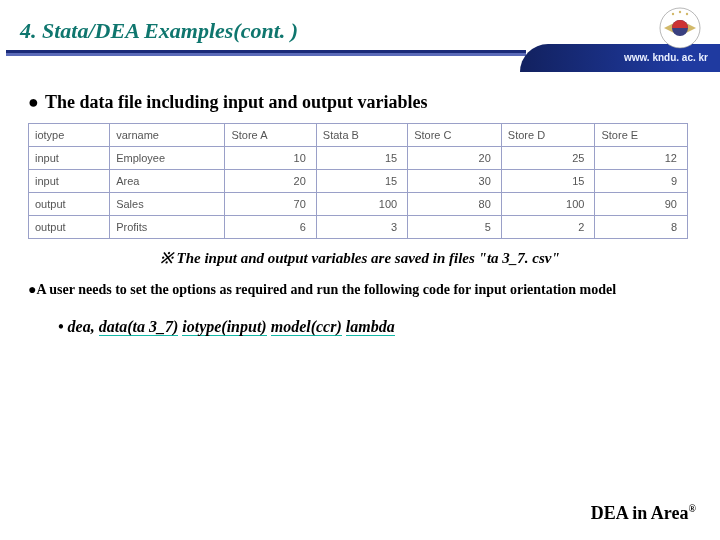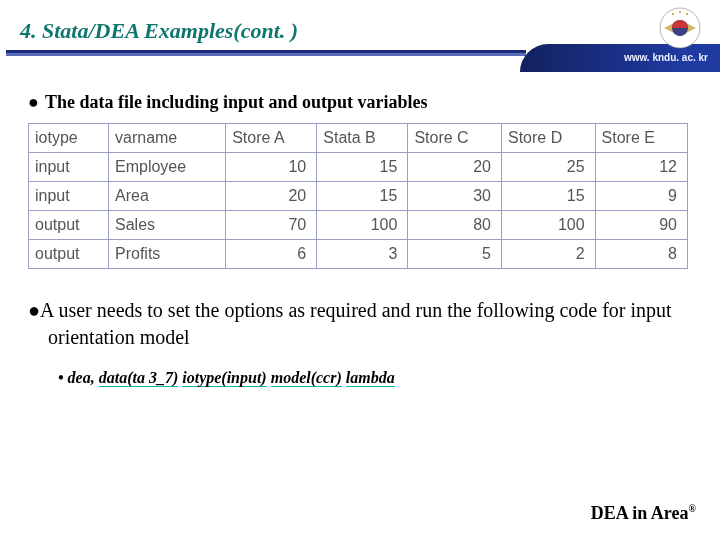--- a/index.html
+++ b/index.html
@@ -75,24 +75,24 @@
     margin-bottom: 10px;
   }
   .bullet-line .dot {
     font-size: 18px;
     margin-right: 6px;
   }
   table.data {
     border-collapse: collapse;
     width: 660px;
     font-family: Arial, sans-serif;
-    font-size: 16px;
+    font-size: 11px;
     color: #555;
     margin-top: 6px;
-    margin-bottom: 28px;
+    margin-bottom: 0;
   }
   table.data td, table.data th {
     border: 1px solid #9aa0c8;
     padding: 5px 6px;
     text-align: left;
     font-weight: normal;
     height: 18px;
   }
   table.data td.num {
     text-align: right;
@@ -100,22 +100,22 @@
   }
   .note {
     font-size: 15px;
     font-style: italic;
     font-weight: bold;
     text-align: center;
     color: #000;
     margin: 8px 0 14px 0;
   }
   .bullet-line2 {
-    font-size: 20px;
-    font-weight: normal;
+    font-size: 14px;
+    font-weight: bold;
     color: #000;
     line-height: 1.35;
     margin-bottom: 18px;
     padding-left: 20px;
     text-indent: -20px;
   }
   .code-line {
     font-size: 16px;
     font-weight: bold;
     font-style: italic;
@@ -207,20 +207,21 @@
       <td>Profits</td>
       <td class="num">6</td>
       <td class="num">3</td>
       <td class="num">5</td>
       <td class="num">2</td>
       <td class="num">8</td>
     </tr>
   </tbody>
     </table>
 
+  <div class="note">※ The input and output variables are saved in files "ta 3_7. csv"</div>
 
   <div class="bullet-line2">
     <span class="dot">●</span><span>A user needs to set the options as required and run the following code for input orientation model</span>
   </div>
 
   <div class="code-line">
     <span>• dea, </span><span class="u">data(ta 3_7)</span><span> </span><span class="u">iotype(input)</span><span> </span><span class="u">model(ccr)</span><span> </span><span class="u">lambda</span>
   </div>
 
 </div>

